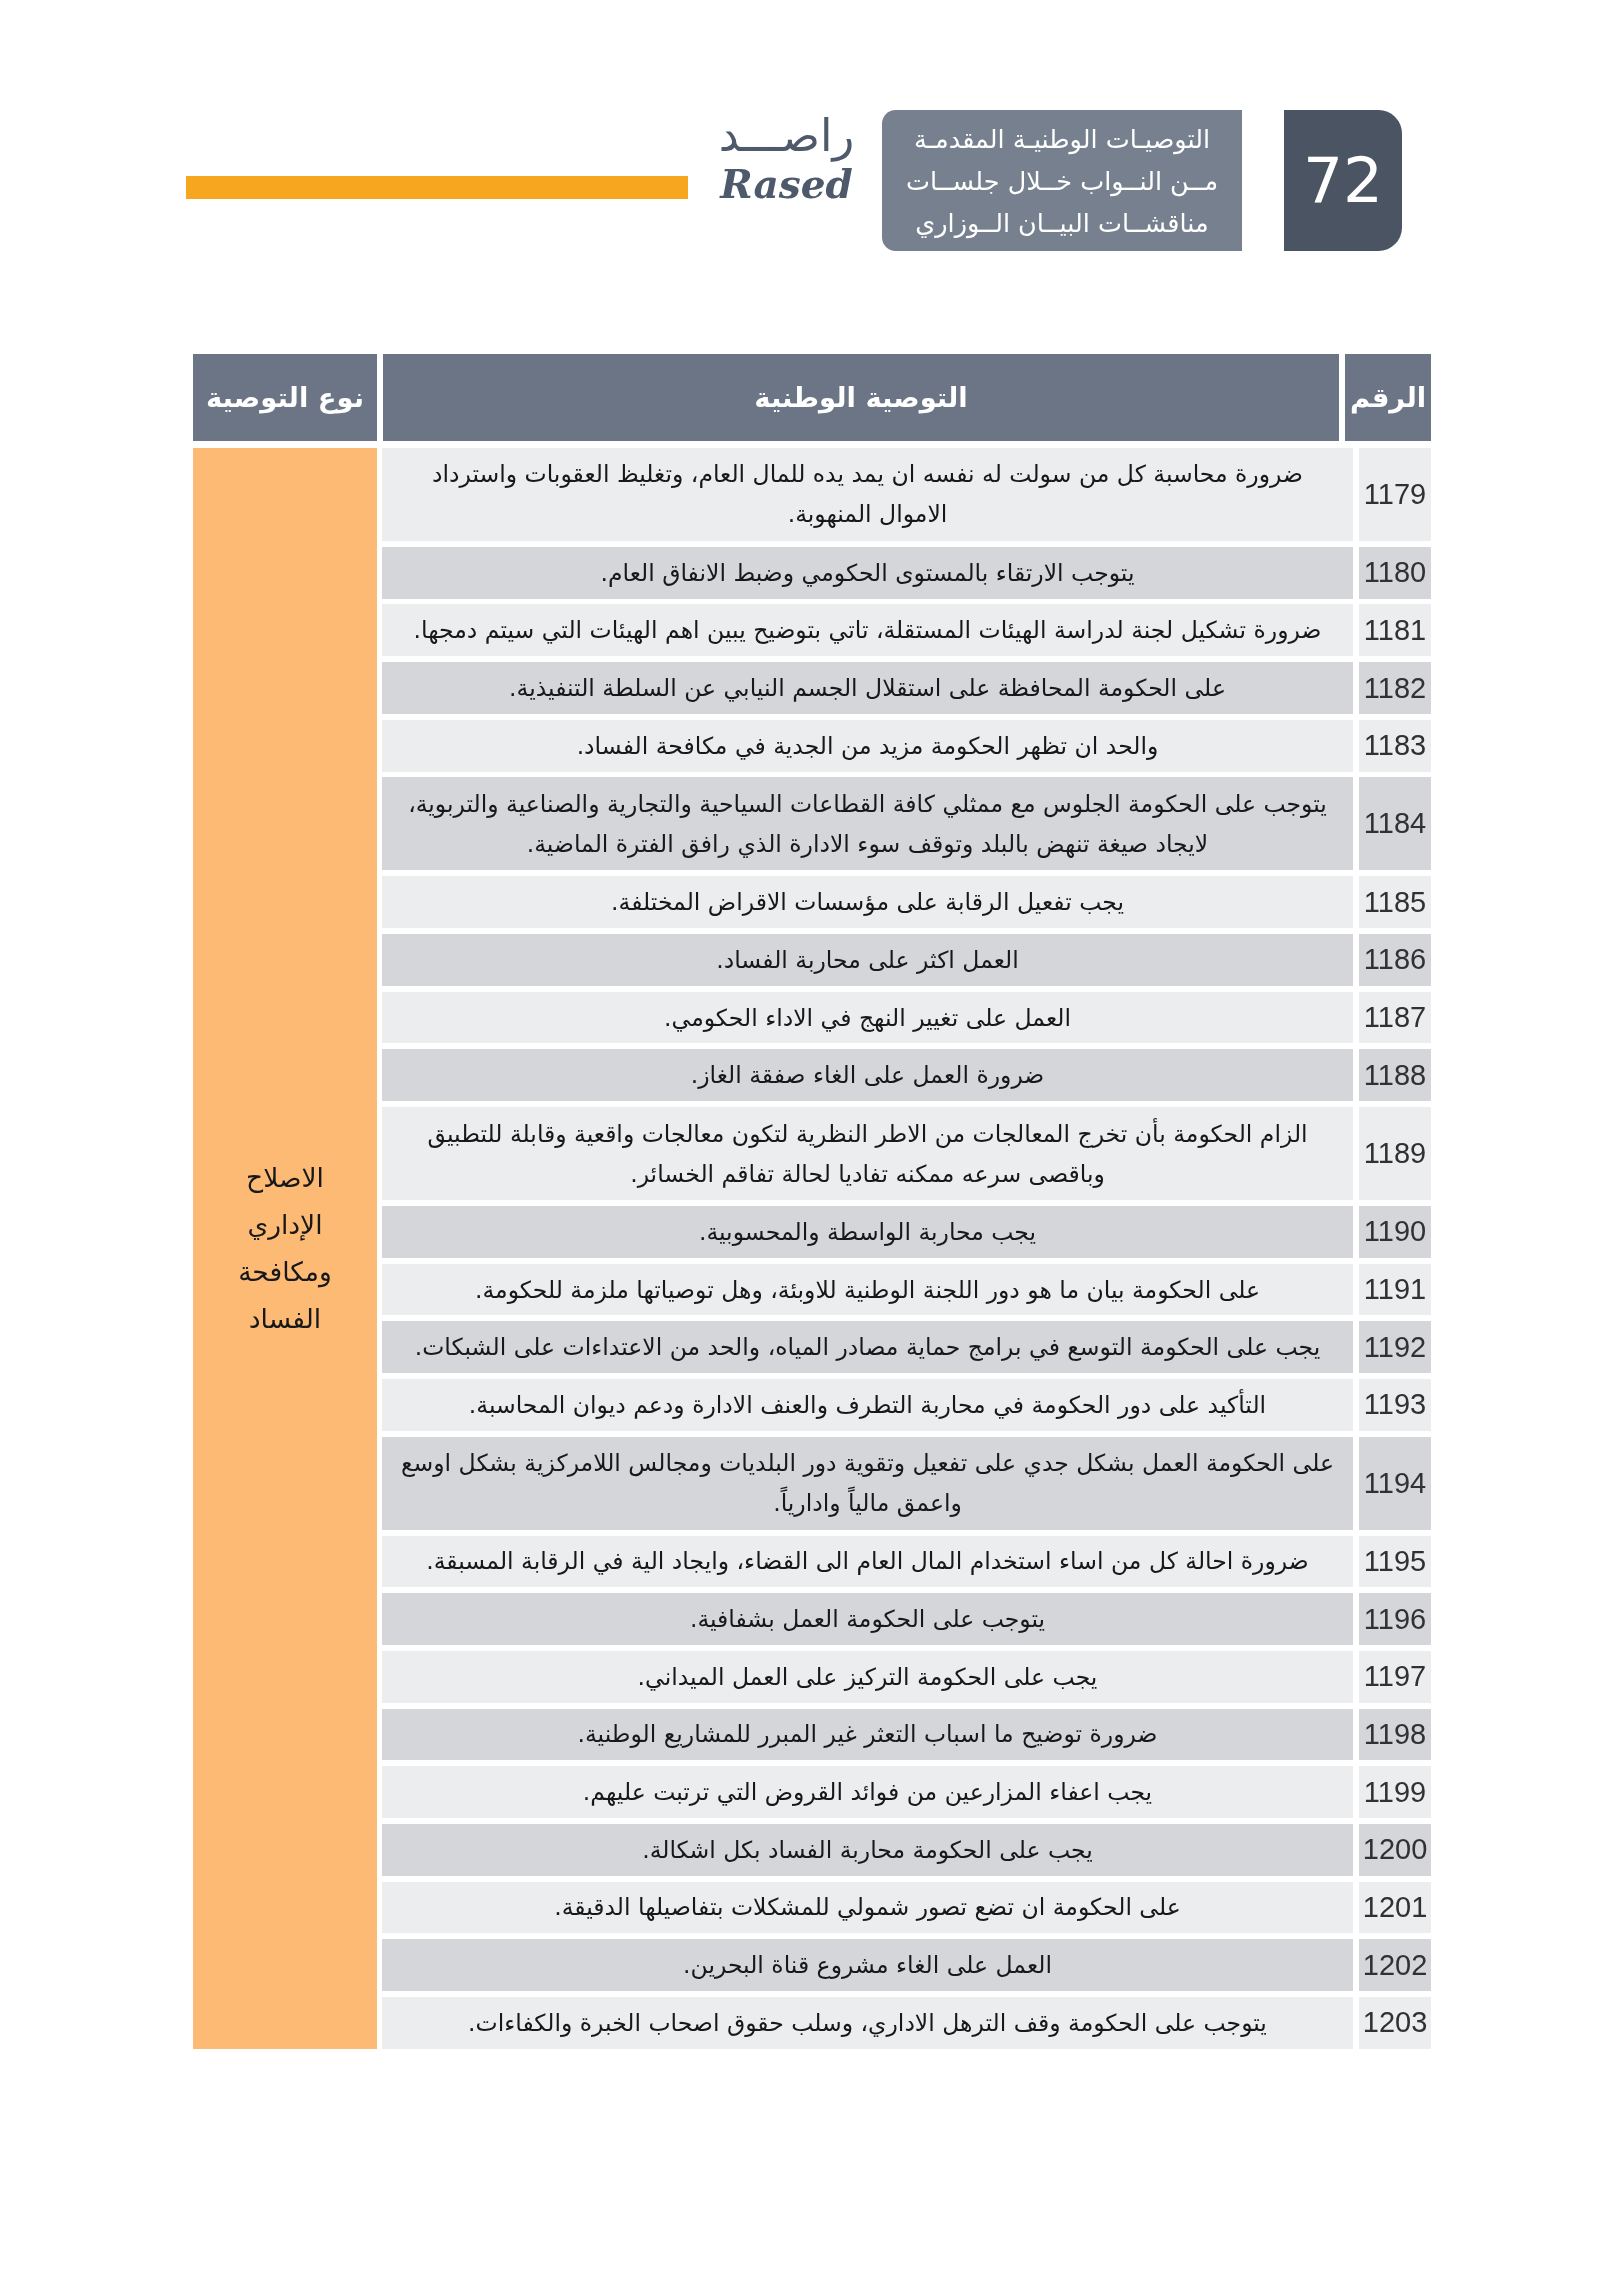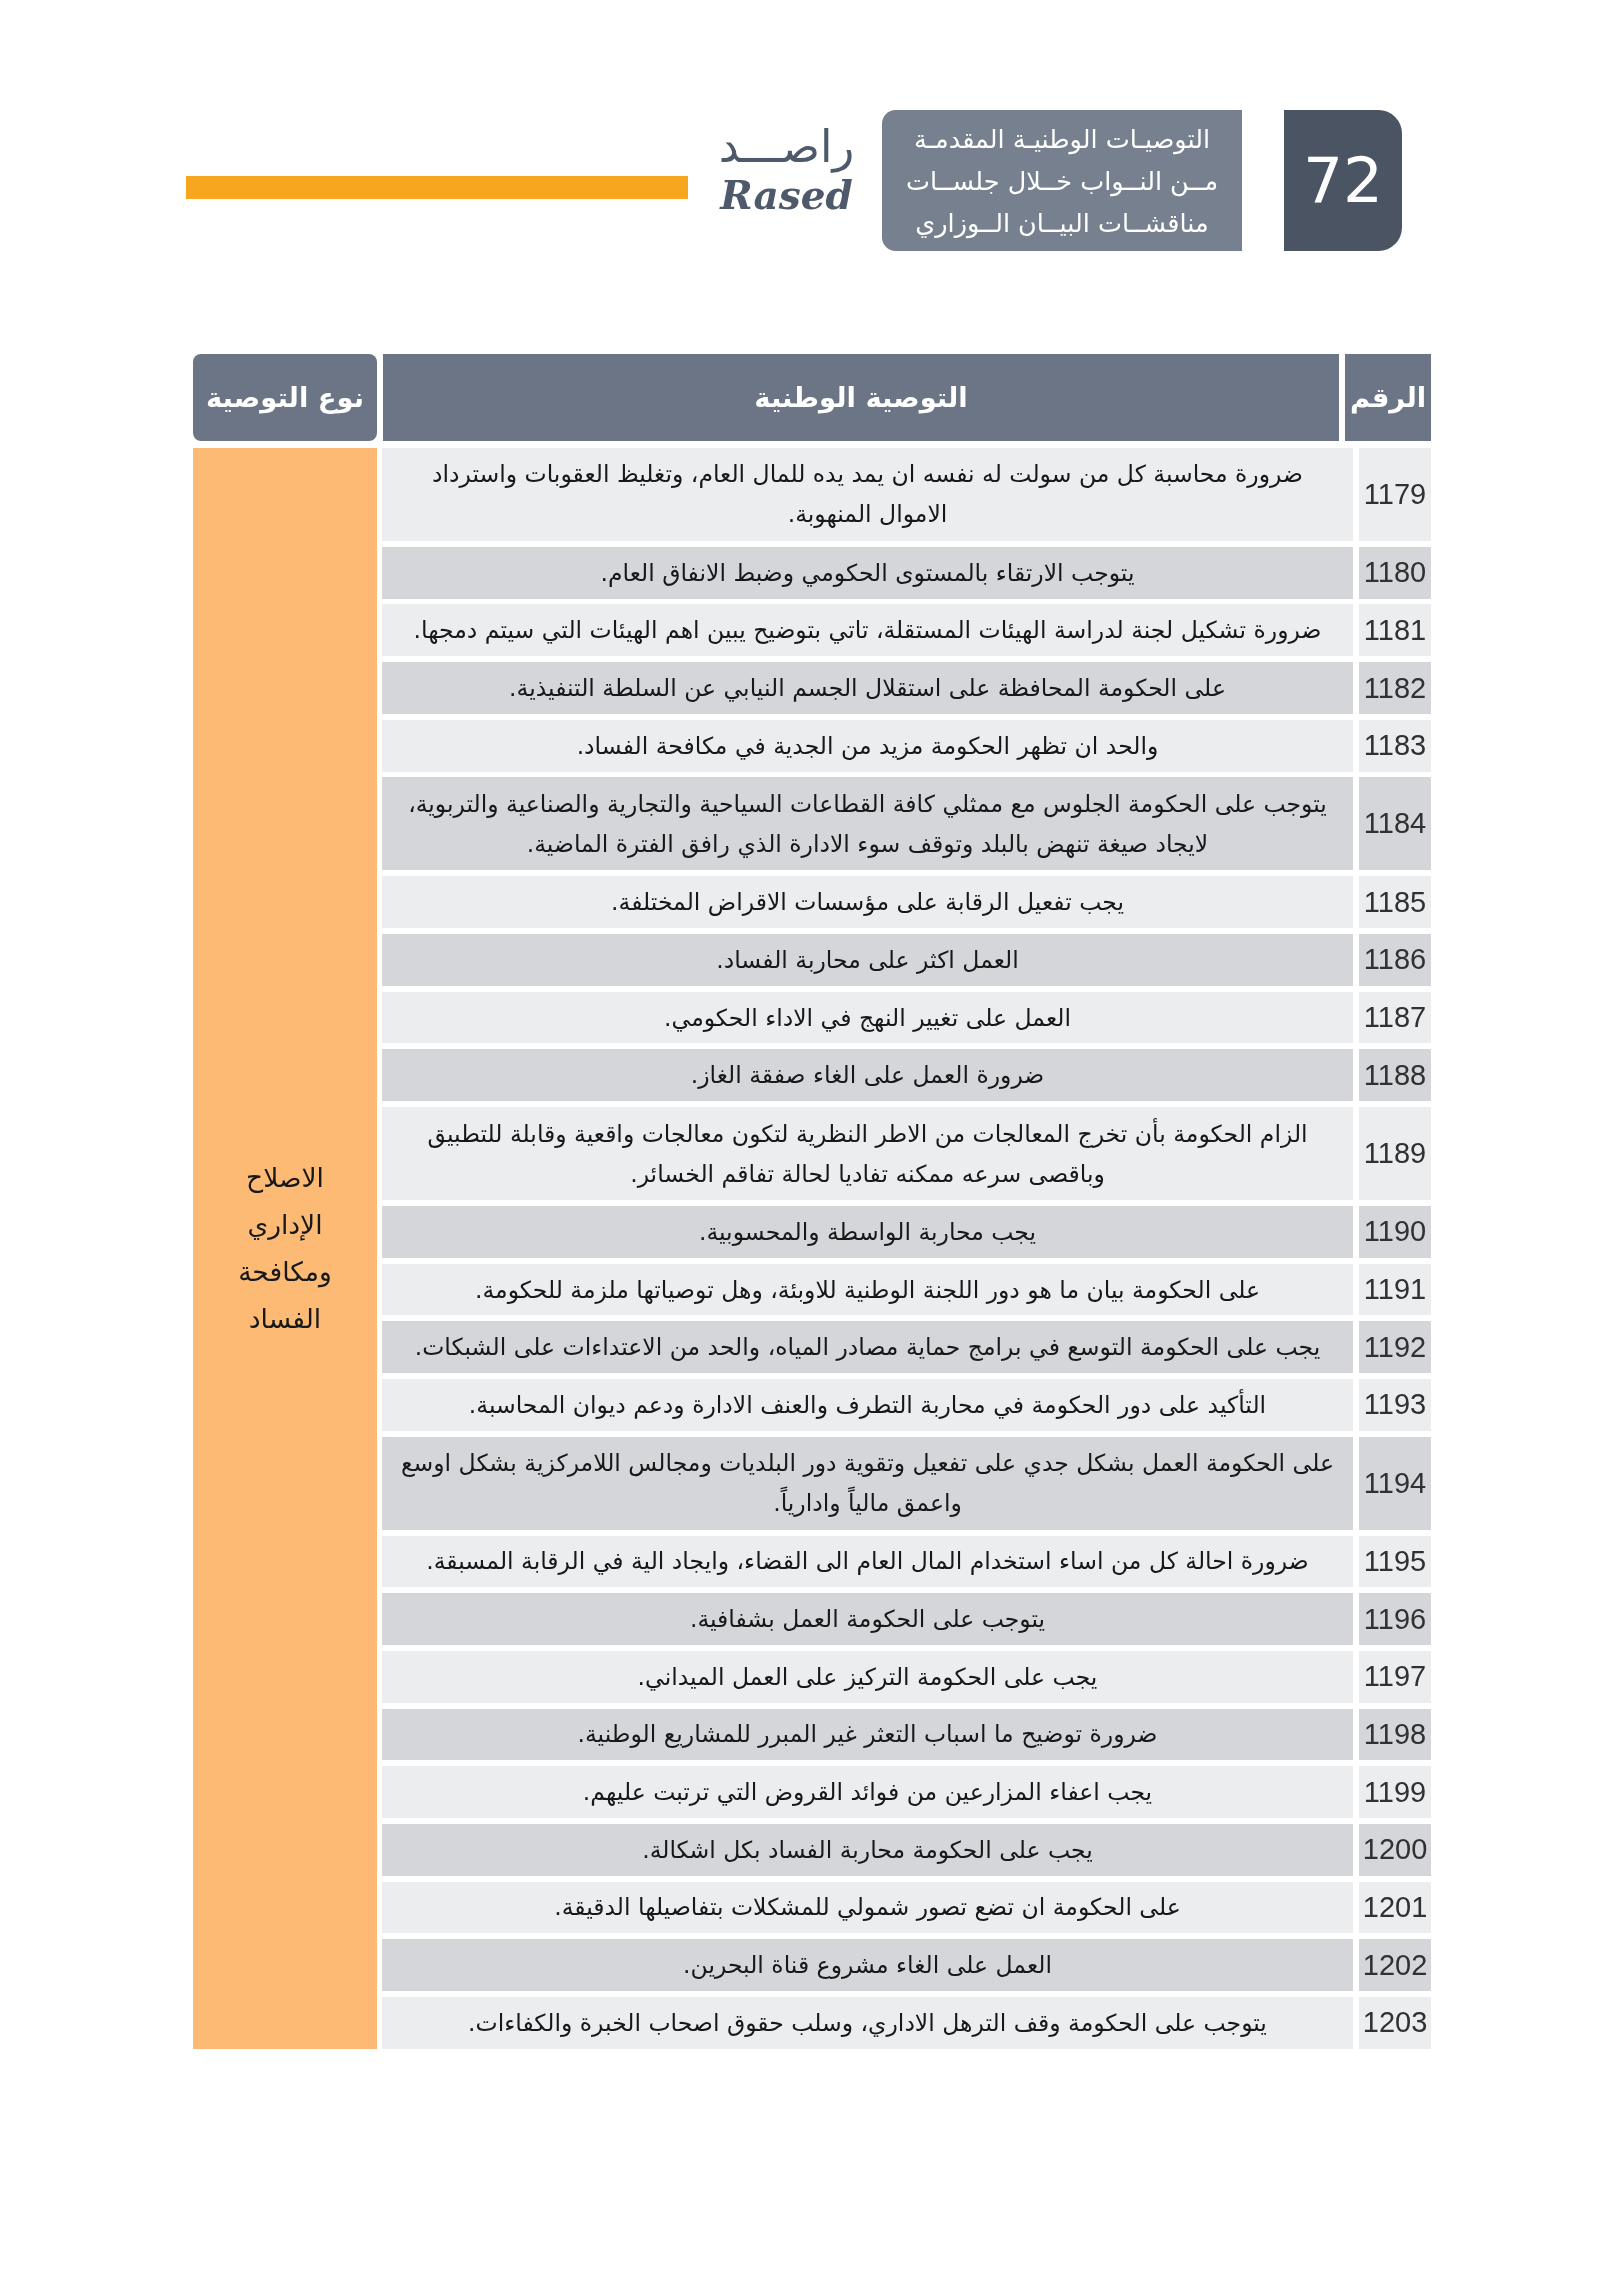--- a/index.html
+++ b/index.html
@@ -9,21 +9,21 @@
     -webkit-font-smoothing:antialiased;
   }
   .page{position:absolute;inset:0;}
 
   
   .accent-bar{
     position:absolute;left:186px;top:176px;width:502px;height:22.5px;
     background:#F6A71F;
   }
   .logo{
-    position:absolute;left:696px;top:123px;width:181px;text-align:center;
+    position:absolute;left:696px;top:112px;width:181px;text-align:center;
     color:#4E5A6B;
   }
   .logo-ar{
     font-size:45px;line-height:47px;font-weight:500;direction:rtl;
     letter-spacing:-1px;
   }
   .logo-en{
     font-family:"DejaVu Serif","Liberation Serif",serif;
     font-style:italic;font-size:39px;line-height:43px;margin-top:3.9px;
     font-weight:600;
@@ -48,21 +48,21 @@
   .table{
     position:absolute;left:193px;top:354px;width:1238px;direction:rtl;
   }
   .thead{display:flex;gap:5.9px;height:87px;margin-bottom:6.9px;}
   .th{
     background:#6B7585;color:#ffffff;font-weight:bold;font-size:27.4px;
     display:flex;align-items:center;justify-content:center;
   }
   .th-num{width:86px;flex:none;}
   .th-rec{flex:1;}
-  .th-type{width:184px;flex:none;border-radius:8px;}
+  .th-type{width:184px;flex:none;}
 
   .tbody{display:flex;gap:4.9px;align-items:stretch;}
   .rows{flex:1;display:flex;flex-direction:column;gap:5.9px;}
   .row{display:flex;gap:5.9px;}
   .row .cell{box-sizing:border-box;}
   .cell-num{
     width:72px;flex:none;display:flex;align-items:center;justify-content:center;
     font-family:"Liberation Sans","DejaVu Sans",sans-serif;
     font-size:29px;color:#2F3133;
   }

